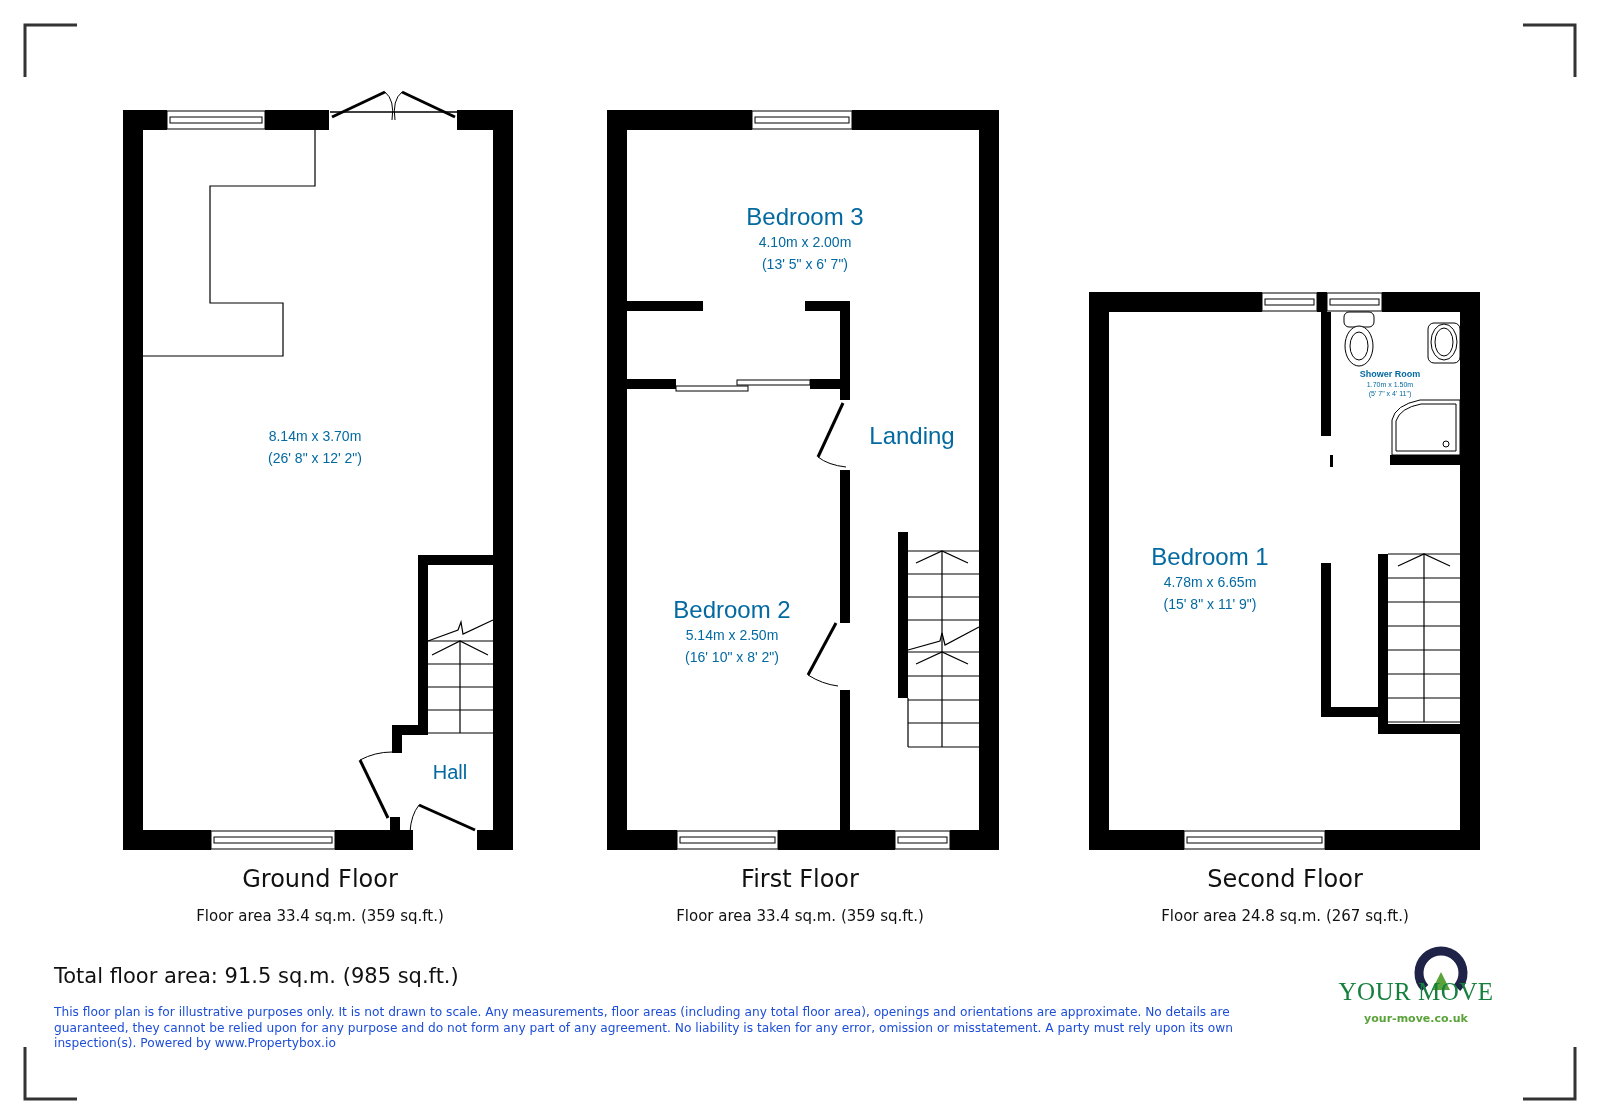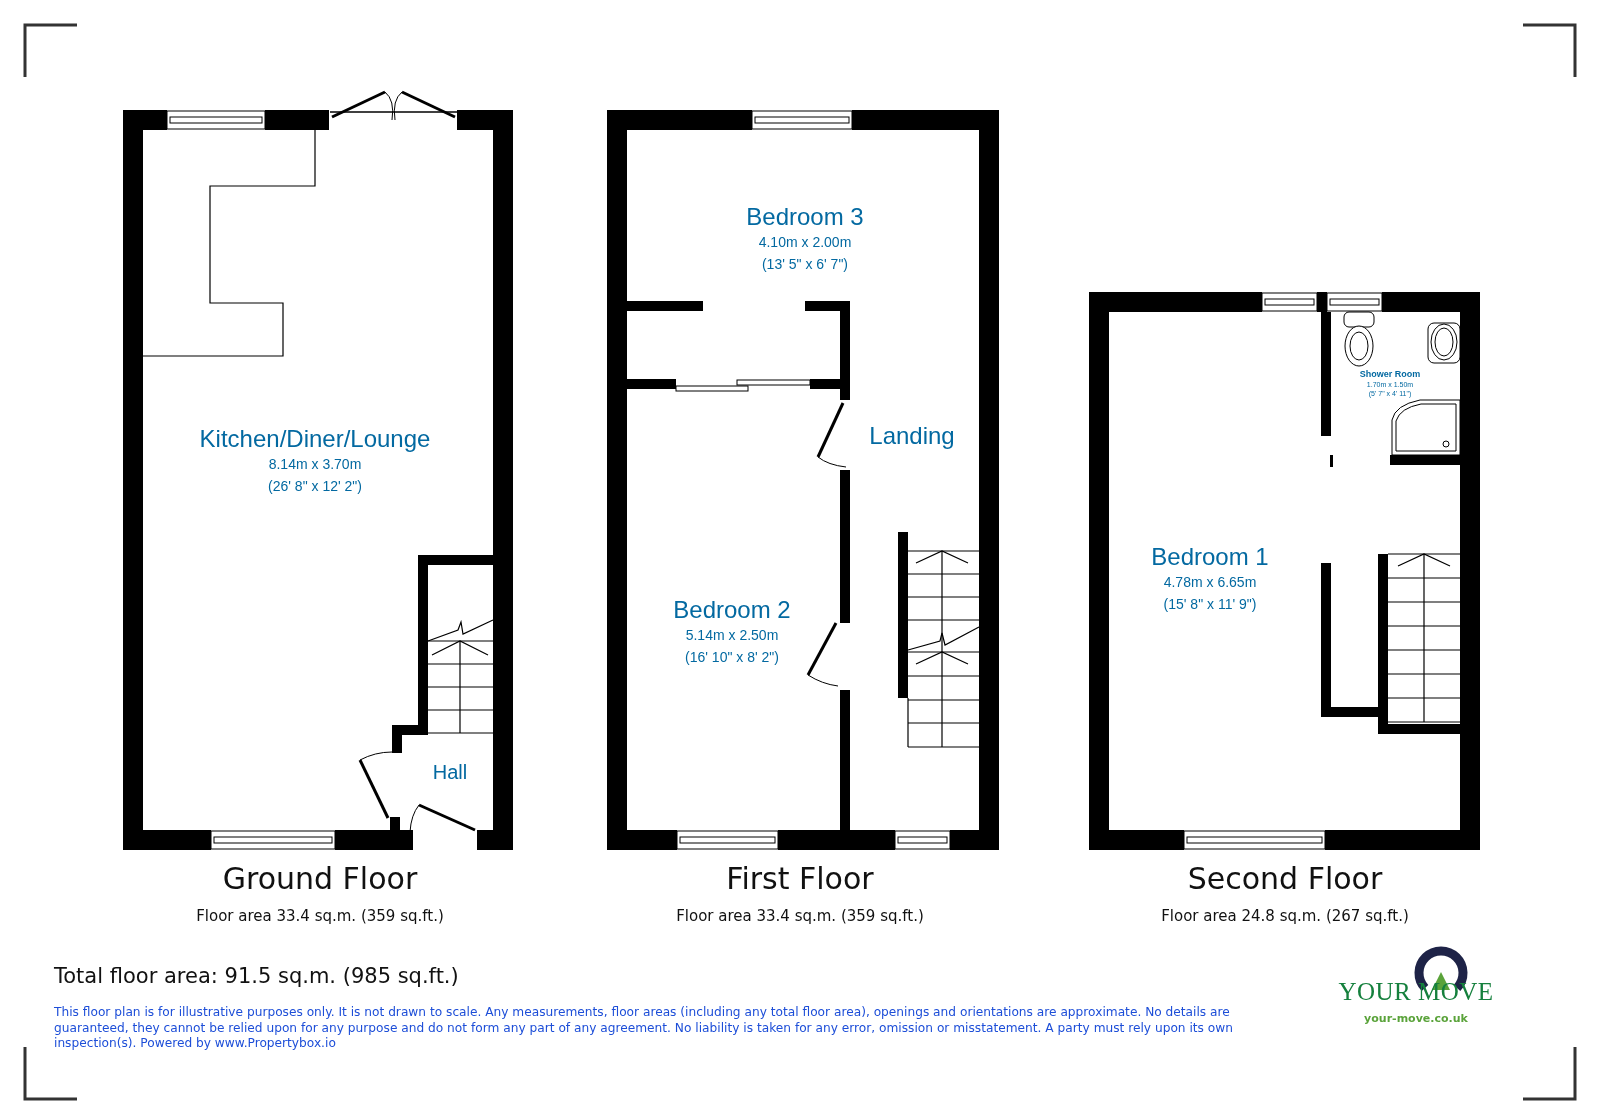--- a/index.html
+++ b/index.html
@@ -3,21 +3,21 @@
 <meta charset="utf-8">
 <style>
   html, body { margin:0; padding:0; background:#ffffff; }
   body { width:1600px; height:1119px; position:relative; overflow:hidden; font-family:"DejaVu Sans", sans-serif; color:#111; }
   svg.plan { position:absolute; left:0; top:0; }
   .room-name { position:absolute; text-align:center; font-family:"Liberation Sans", sans-serif; color:#0369a1; white-space:nowrap; }
   .room-name .n { display:block; font-size:24px; line-height:28px; }
   .room-name .d { display:block; font-size:14px; line-height:22px; }
   .room-name.small .n { font-size:9px; line-height:11px; font-weight:bold; }
   .room-name.small .d { font-size:7px; line-height:9px; }
-  .floor-title { position:absolute; text-align:center; font-size:30px; line-height:34px; white-space:nowrap; font-family:"DejaVu Sans", sans-serif; }
+  .floor-title { position:absolute; text-align:center; font-size:24px; line-height:34px; white-space:nowrap; font-family:"DejaVu Sans", sans-serif; }
   .floor-area { position:absolute; text-align:center; font-size:15px; line-height:22px; white-space:nowrap; font-family:"DejaVu Sans", sans-serif; }
   .total { position:absolute; left:54px; top:964px; font-size:21px; font-family:"DejaVu Sans", sans-serif; }
   .disclaimer { position:absolute; left:54px; top:1005px; width:1240px; font-size:12.2px; line-height:15.5px; color:#1d4ed8; font-family:"DejaVu Sans", sans-serif; }
   .logo-text { position:absolute; left:1336px; top:978px; width:160px; text-align:center; font-family:"Liberation Serif", serif; font-size:25px; color:#15803d; letter-spacing:0.5px; }
   .logo-url { position:absolute; left:1336px; top:1012px; width:160px; text-align:center; font-size:11px; color:#5aa33a; font-family:"DejaVu Sans", sans-serif; font-weight:bold; }
 </style>
 </head>
 <body>
 
 <svg class="plan" width="1600" height="1119">
@@ -187,21 +187,20 @@
     </g>
   </g>
 
   <g>
     <path d="M1425,988 A22,22 0 1,1 1457,988" stroke="#1e2347" stroke-width="9" fill="none"></path>
     <polygon points="1441,972 1432,990 1450,990" fill="#5aa33a"></polygon>
   </g>
 </svg>
 
 <div class="room-name" style="left:170px; top:425px; width:290px;">
-  <span class="n">Kitchen/Diner/Lounge</span>
   <span class="d">8.14m x 3.70m</span>
   <span class="d">(26' 8" x 12' 2")</span>
 </div>
 <div class="room-name" style="left:420px; top:758px; width:60px;">
   <span class="n" style="font-size:20px;">Hall</span>
 </div>
 
 <div class="room-name" style="left:700px; top:203px; width:210px;">
   <span class="n">Bedroom 3</span>
   <span class="d">4.10m x 2.00m</span>

